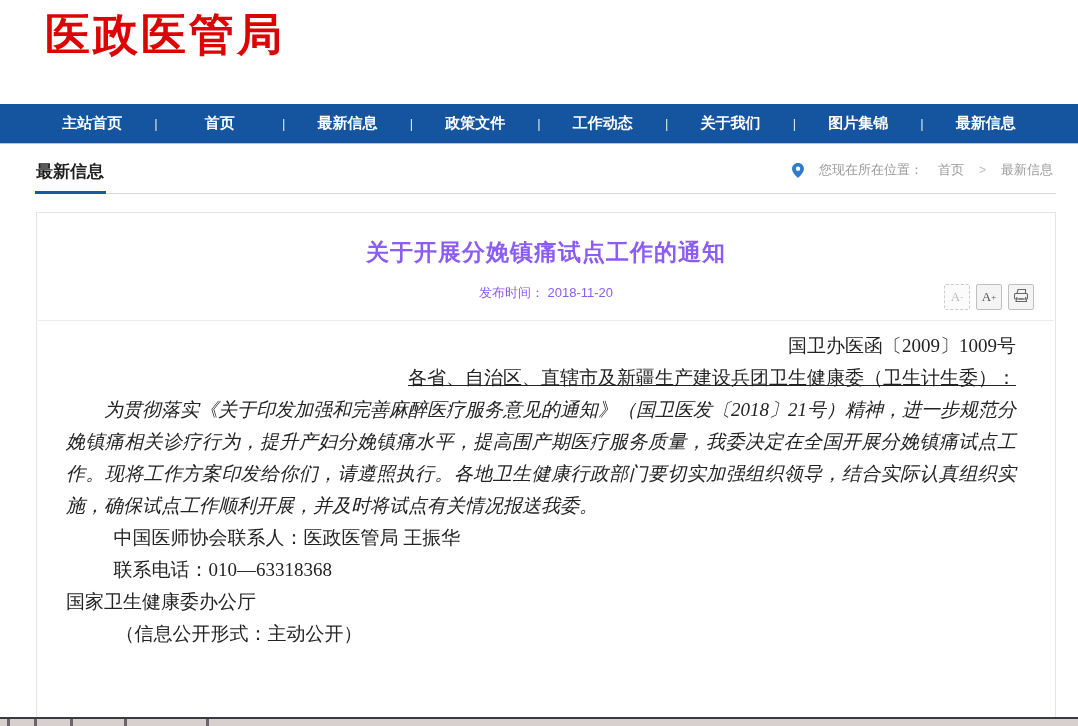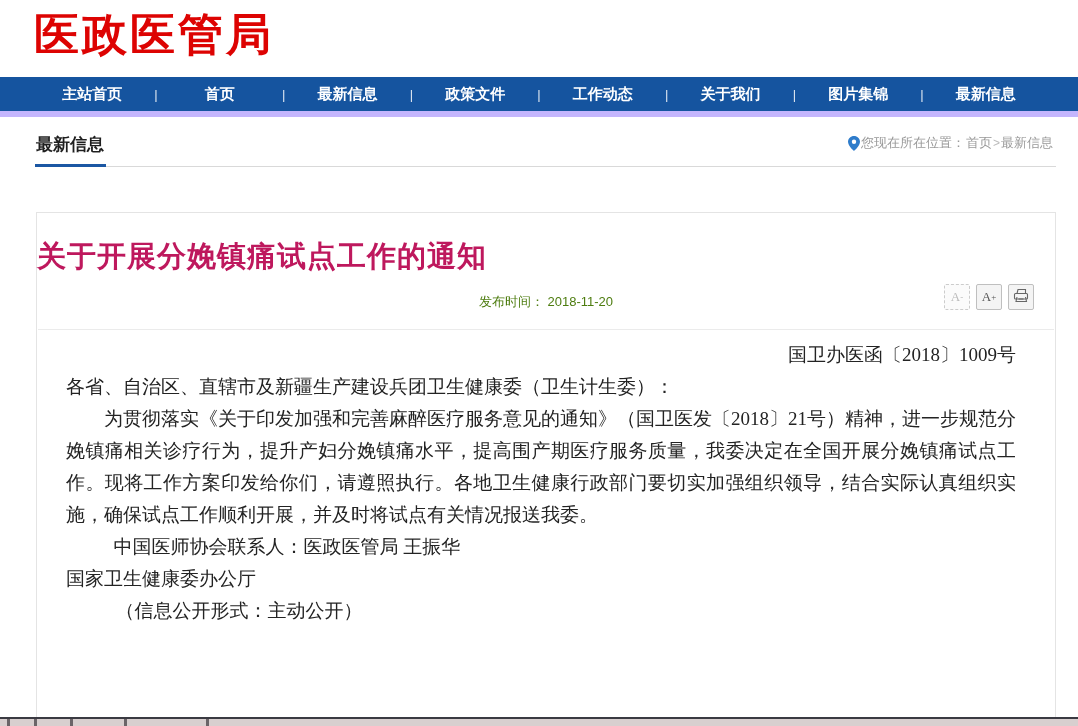--- a/index.html
+++ b/index.html
@@ -5,37 +5,37 @@
   * { margin:0; padding:0; box-sizing:border-box; }
   html,body { width:1078px; height:726px; }
   body {
     position:relative;
     background:#ffffff;
     overflow:hidden;
     font-family:"Liberation Sans","DejaVu Sans",sans-serif;
   }
 
   
-  .site-header { height:77px; background:#ffffff; }
+  .site-header { height:104px; background:#ffffff;padding-left:11px; }
   .site-logo {
     display:inline-block;
     margin:9px 0 0 34px;
     font-size:45px;
     line-height:52px;
     font-weight:bold;
     color:#dd0302;
     letter-spacing:3px;
     font-family:"Liberation Sans","DejaVu Sans",sans-serif;
   }
 
   
   .navbar {
     height:40px;
     background:#15549f;
-    border-bottom:6px solid #c4b5fd;
+    border-bottom:1px solid #c4b5fd;
     display:flex;
     align-items:center;
     padding:0 30px;
   }
   .nav-item {
     flex:1;
     text-align:center;
     color:#ffffff;
     font-size:15px;
     font-weight:bold;
@@ -69,21 +69,21 @@
     position:absolute;
     left:0; right:0; bottom:0;
     border-bottom:1px solid #d9d9d9;
   }
   .breadcrumb {
     position:absolute;
     right:3px;
     top:17px;
     display:flex;
     align-items:center;
-    gap:1px;
+    gap:15px;
     font-size:13px;
     color:#999999;
   }
   .breadcrumb .crumb-link { color:#999999; cursor:pointer; }
   .breadcrumb .crumb-current { color:#999999; }
   .breadcrumb .crumb-sep { color:#bbbbbb; font-size:12px; }
   .pin-icon { width:12px; height:15px; display:inline-block; }
 
   
   .panel {
@@ -91,30 +91,31 @@
     left:36px;
     right:22px;
     top:212px;
     bottom:0;
     border:1px solid #e4e4e4;
     border-bottom:none;
     background:#ffffff;
   }
   .article-title {
     margin-top:24px;
-    color:#be185d;
-    font-size:29px;
+    text-align:center;
+    color:#8b5cf6;
+    font-size:23px;
     font-weight:bold;
     letter-spacing:1px;
   }
   .publish-row {
     margin-top:16px;
     text-align:center;
     font-size:13px;
-    color:#4d7c0f;
+    color:#8b5cf6;
   }
   .toolbar {
     position:absolute;
     top:71px;
     right:21px;
     display:flex;
     gap:6px;
   }
   .tool-btn {
     width:26px; height:26px;
@@ -141,22 +142,22 @@
 
   
   .article-body {
     padding:9px 39px 0 29px;
     font-family:"Liberation Serif","DejaVu Serif",serif;
     font-size:19px;
     line-height:32px;
     color:#232323;
   }
   .doc-number { text-align:right; }
-  .salutation { text-align:left; }
-  .body-par { text-align:justify; text-indent:2em; }
+  .salutation { text-align:right;text-decoration:underline; }
+  .body-par { text-align:justify; text-indent:2em;font-style:italic; }
   .contact-line { text-indent:2.5em; }
   .sig-line { text-align:left; }
   .footer-note { text-indent:2.6em; }
 
   
   .bottom-bar {
     position:absolute;
     left:0; right:0; bottom:0;
     height:9px;
     background:#d8cfcf;
@@ -233,24 +234,25 @@
           <path d="M4 9 L3 13.5 L13.5 13.5 L12.5 9"></path>
           <line x1="5.5" y1="11" x2="10.5" y2="11"></line>
         </svg>
       </span>
     </div>
   </div>
 
   <div class="head-divider"></div>
 
   <div class="article-body">
-    <p class="doc-number">国卫办医函〔2018〕1009号</p>
+    <p class="doc-number">国卫办医函〔2009〕1009号</p>
     <p class="salutation">各省、自治区、直辖市及新疆生产建设兵团卫生健康委（卫生计生委）：</p>
     <p class="body-par">为贯彻落实《关于印发加强和完善麻醉医疗服务意见的通知》（国卫医发〔2018〕21号）精神，进一步规范分娩镇痛相关诊疗行为，提升产妇分娩镇痛水平，提高围产期医疗服务质量，我委决定在全国开展分娩镇痛试点工作。现将工作方案印发给你们，请遵照执行。各地卫生健康行政部门要切实加强组织领导，结合实际认真组织实施，确保试点工作顺利开展，并及时将试点有关情况报送我委。</p>
     <p class="contact-line">中国医师协会联系人：医政医管局 王振华</p>
+    <p class="contact-line">联系电话：010—63318368</p>
     <p class="sig-line">国家卫生健康委办公厅</p>
     <p class="footer-note">（信息公开形式：主动公开）</p>
   </div>
 </div>
 
 <div class="bottom-bar">
   <span class="seg-div" style="left:7px"></span>
   <span class="seg-div" style="left:34px"></span>
   <span class="seg-div" style="left:70px"></span>
   <span class="seg-div" style="left:124px"></span>

